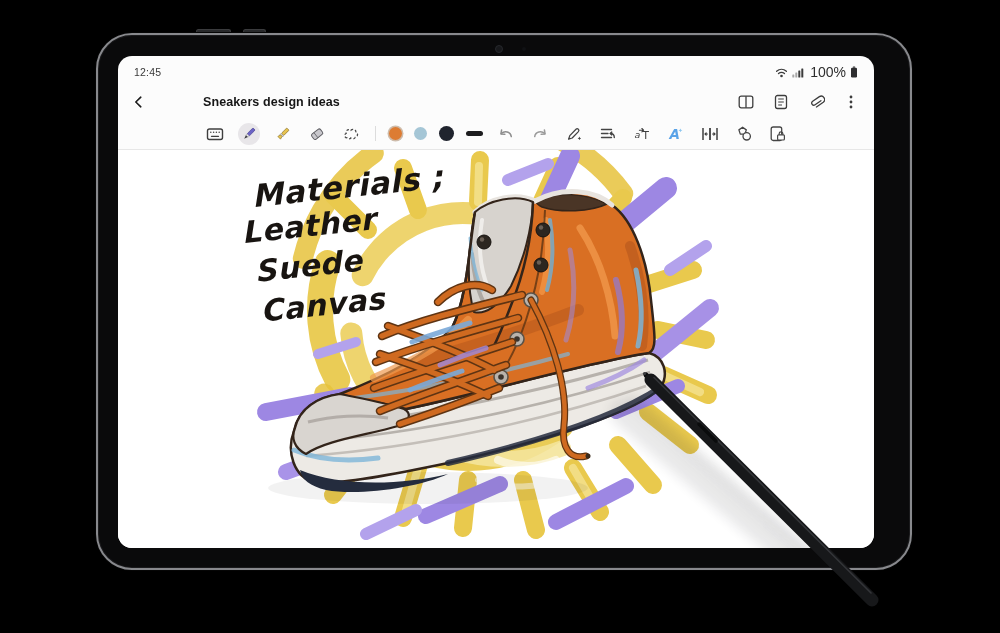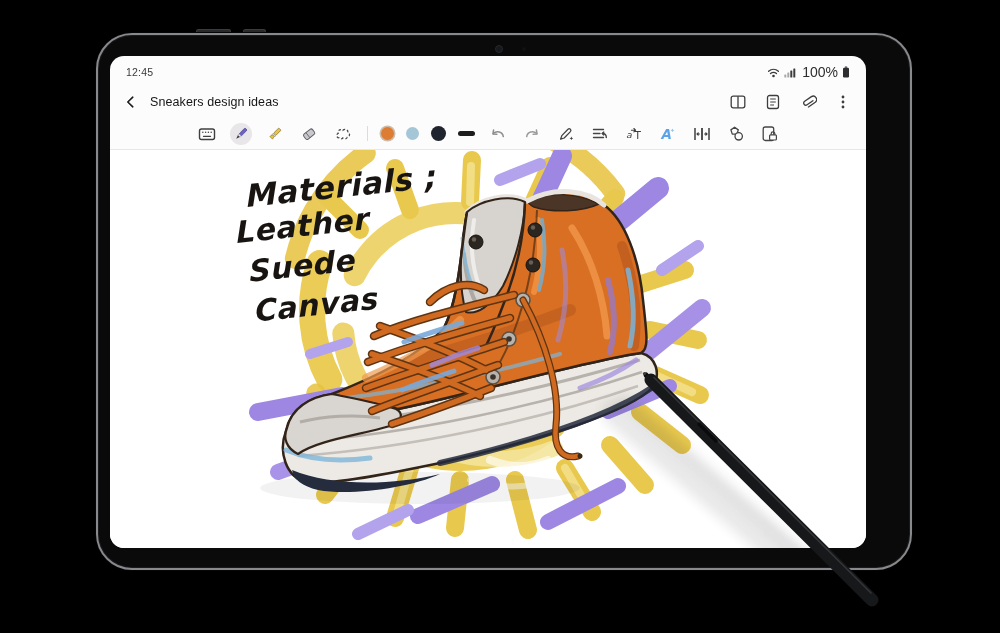--- a/index.html
+++ b/index.html
@@ -13,32 +13,32 @@
   .edge-btn.b2{left:243px;width:21px;}
 
   
   .tablet{position:absolute;left:96px;top:33px;width:812px;height:533px;background:#0a0a0b;
     border:2px solid #88898d;border-radius:36px;box-shadow:0 0 0 1px #050505, inset 0 0 0 1px #1a1a1c;z-index:1;}
   .camera{position:absolute;left:397px;top:10px;width:6px;height:6px;border-radius:50%;
     background:#17181b;border:1px solid #26282c;}
   .camera2{position:absolute;left:424px;top:12px;width:4px;height:4px;border-radius:50%;background:#101114;}
 
   
-  .screen{position:absolute;left:12px;top:21px;width:756px;height:492px;background:#fcfcfc;
+  .screen{position:absolute;left:20px;top:21px;width:756px;height:492px;background:#fcfcfc;
     border-radius:14px;overflow:hidden;display:flex;flex-direction:column;}
 
   .status-bar{height:24px;display:flex;align-items:center;justify-content:space-between;
     padding:4px 16px 0 16px;flex:none;}
   .time{font-size:10.5px;color:#3a3a3a;font-weight:500;letter-spacing:.2px;}
   .status-right{display:flex;align-items:center;gap:4px;}
   .battery-text{font-size:14px;color:#2e2e2e;margin-left:2px;}
 
   .title-bar{height:32px;display:flex;align-items:center;padding:2px 14px 0 12px;gap:10px;flex:none;}
   .back-btn{width:18px;height:18px;display:flex;align-items:center;justify-content:center;cursor:pointer;}
-  .note-title{font-size:12.5px;font-weight:400;color:#161616;letter-spacing:.1px;}
+  .note-title{font-size:12.5px;font-weight:700;color:#161616;letter-spacing:.1px;margin-left:45px;}
   .title-actions{margin-left:auto;display:flex;align-items:center;gap:17px;}
   .ta{width:18px;height:18px;display:flex;align-items:center;justify-content:center;cursor:pointer;}
 
   .toolbar{height:31px;display:flex;align-items:center;justify-content:center;gap:12px;
     border-bottom:1px solid #e7e7e7;flex:none;}
   .ti{width:22px;height:22px;display:flex;align-items:center;justify-content:center;cursor:pointer;
     border-radius:50%;flex:none;}
   .ti.sel{background:#e8e6e9;}
   .tb-div{width:1px;height:15px;background:#dcdcdc;margin:0 1px;flex:none;}
   .swatch{width:13px;height:13px;border-radius:50%;cursor:pointer;flex:none;}

